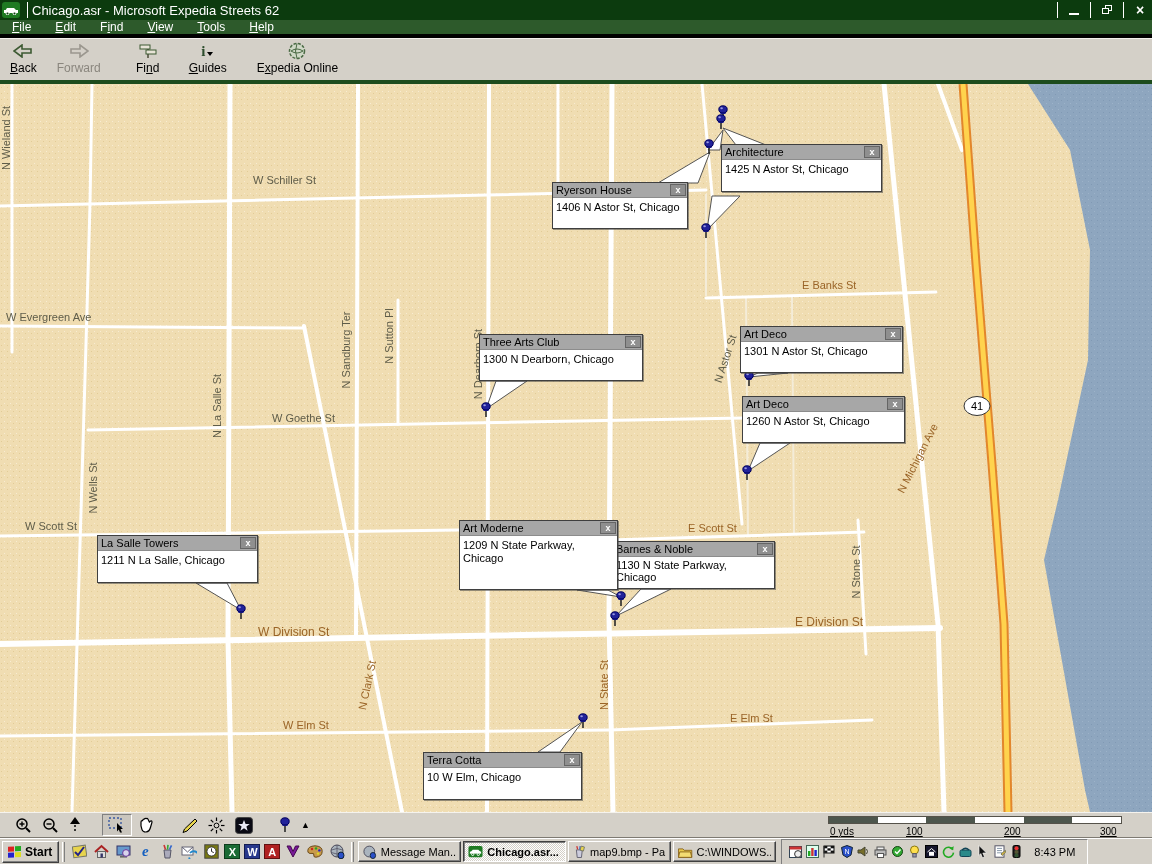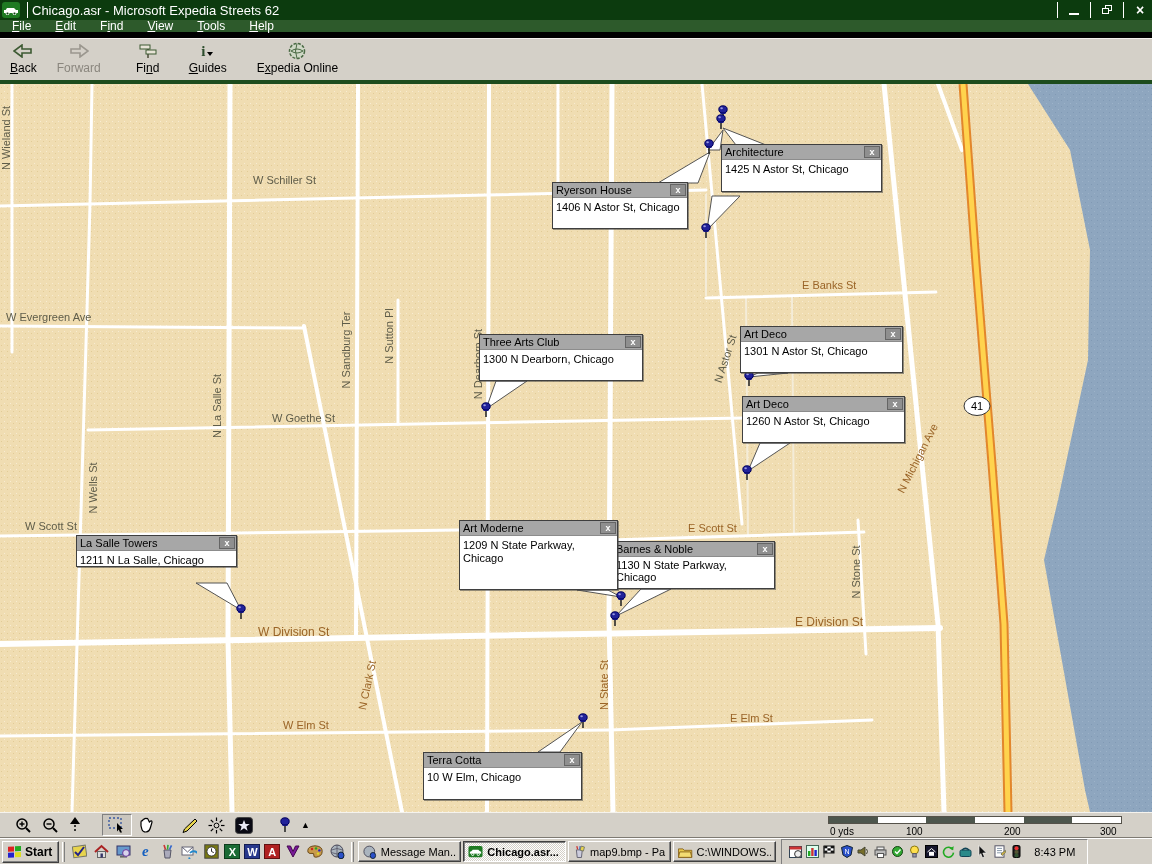--- a/index.html
+++ b/index.html
@@ -17,21 +17,21 @@
   .winbtn{width:24px;height:16px;color:#fff;display:flex;align-items:center;justify-content:center;
     font-size:12px;flex:0 0 auto;cursor:default;}
   .minglyph{width:10px;height:2px;background:#fff;margin-top:8px;}
   .restglyph{position:relative;width:11px;height:10px;}
   .restglyph .r1{position:absolute;left:3px;top:0;width:7px;height:6px;border:1px solid #fff;}
   .restglyph .r2{position:absolute;left:0;top:3px;width:7px;height:6px;border:1px solid #fff;background:#0c3b0e;}
   .closeglyph{font-size:14px;font-weight:bold;line-height:14px;}
 
   
   .menubar{position:absolute;left:0;top:20px;width:1152px;height:18px;background:#2d5a2b;
-    display:flex;align-items:center;color:#fff;font-size:12px;border-bottom:6px solid #000000;}
+    display:flex;align-items:center;color:#fff;font-size:12px;border-bottom:4px solid #000000;}
   .menu-item{padding:1px 12px;cursor:default;}
   .menu-item .key{text-decoration:underline;}
 
   
   .toolbar{position:absolute;left:0;top:38px;width:1152px;height:42px;background:#d4d0c8;
     display:flex;align-items:flex-start;border-top:1px solid #f3f1ec;}
   .toolbtn{display:flex;flex-direction:column;align-items:center;justify-content:flex-start;
     padding:3px 10px 0;font-size:12px;color:#000;min-width:46px;cursor:default;}
   .toolbtn .key{text-decoration:underline;}
   .toolbtn.disabled{color:#8a867e;}
@@ -62,21 +62,21 @@
   .maptools{position:absolute;left:0;top:812px;width:1152px;height:26px;background:#d4d0c8;
     border-top:1px solid #f5f3ee;border-bottom:1px solid #7e7a72;display:flex;align-items:center;}
   .mticon{height:22px;display:flex;align-items:center;justify-content:center;padding:0 5px;cursor:default;}
   .mticon.pressed{border:1px solid #808080;border-right-color:#fff;border-bottom-color:#fff;background:#cac6be;}
   .mtgap{width:16px;}
   .scalebar{position:absolute;left:828px;top:2px;width:296px;height:22px;font-size:10px;color:#000;}
   .sbseg{position:absolute;top:1px;left:0;width:294px;height:8px;border:1px solid #55524a;display:flex;}
   .sbseg div{flex:1;}
   .sbd{background:#4d564d;}
   .sbl{background:#fff;}
-  .sblab{position:absolute;top:11px;}
+  .sblab{position:absolute;top:11px;text-decoration:underline;}
 
   
   .taskbar{position:absolute;left:0;top:838px;width:1152px;height:26px;background:#d4d0c8;
     border-top:1px solid #fff;display:flex;align-items:center;font-size:11px;}
   .startbtn{display:flex;align-items:center;gap:3px;margin-left:2px;padding:1px 6px 1px 3px;height:22px;
     background:#d4d0c8;border:1px solid #404040;border-top-color:#fff;border-left-color:#fff;
     box-shadow:inset -1px -1px 0 #808080;font-weight:bold;font-size:12px;cursor:default;}
   .tbdiv{width:3px;height:20px;margin:0 3px;border-left:1px solid #fff;border-right:1px solid #808080;}
   .qlaunch{display:flex;align-items:center;gap:4px;padding:0 2px;}
   .qicon{width:18px;height:18px;display:flex;align-items:center;justify-content:center;
@@ -370,21 +370,21 @@
       <div class="cth">
           <span class="ctt">Art Moderne</span>
           <span class="cx">x</span>
         </div>
       <div class="cbody">
           <div>1209 N State Parkway,</div>
           <div>Chicago</div>
         </div>
     </div>
 
-    <div class="callout" style="left:76px;top:451px;width:161px;height:32px;z-index:5;">
+    <div class="callout" style="left:97px;top:451px;width:161px;height:48px;z-index:5;">
       <div class="cth">
           <span class="ctt">La Salle Towers</span>
           <span class="cx">x</span>
         </div>
       <div class="cbody">
           <div>1211 N La Salle, Chicago</div>
         </div>
     </div>
 
     <div class="callout" style="left:423px;top:668px;width:159px;height:48px;z-index:5;">

